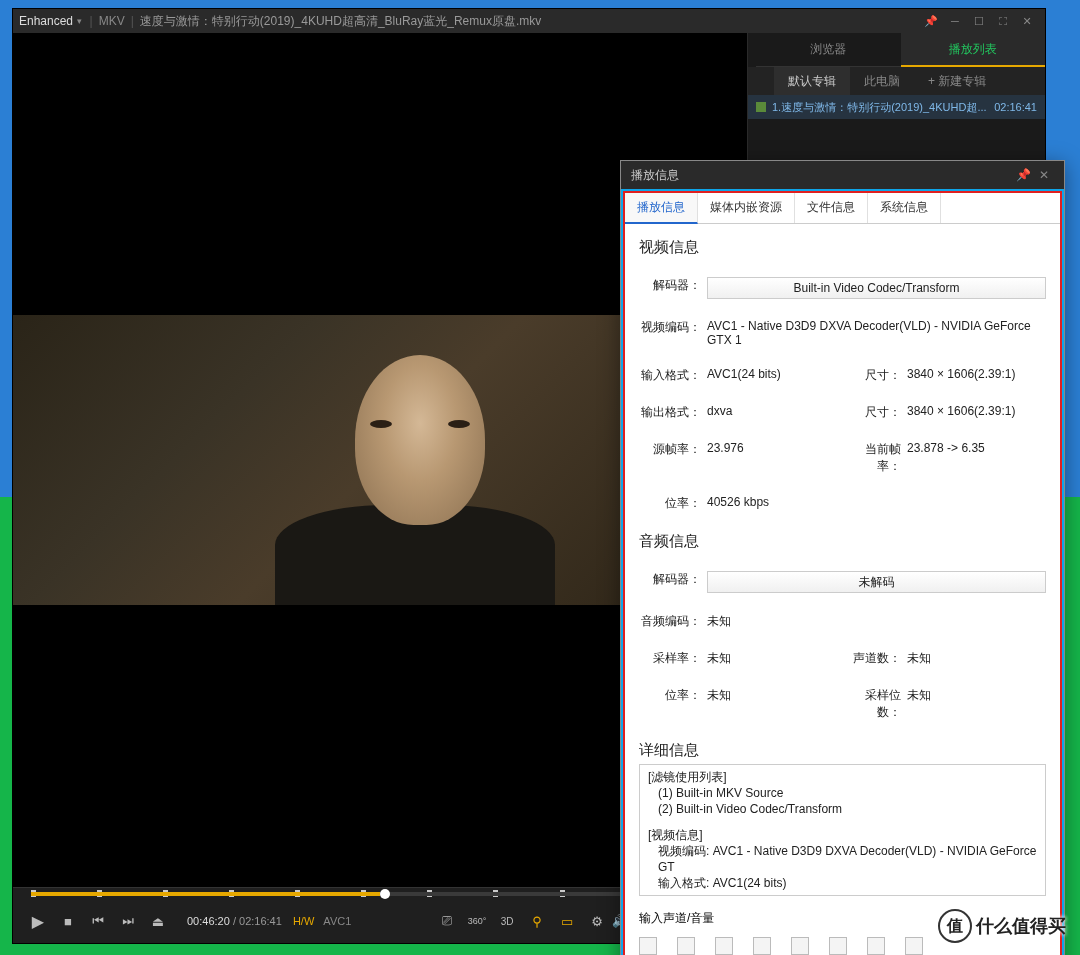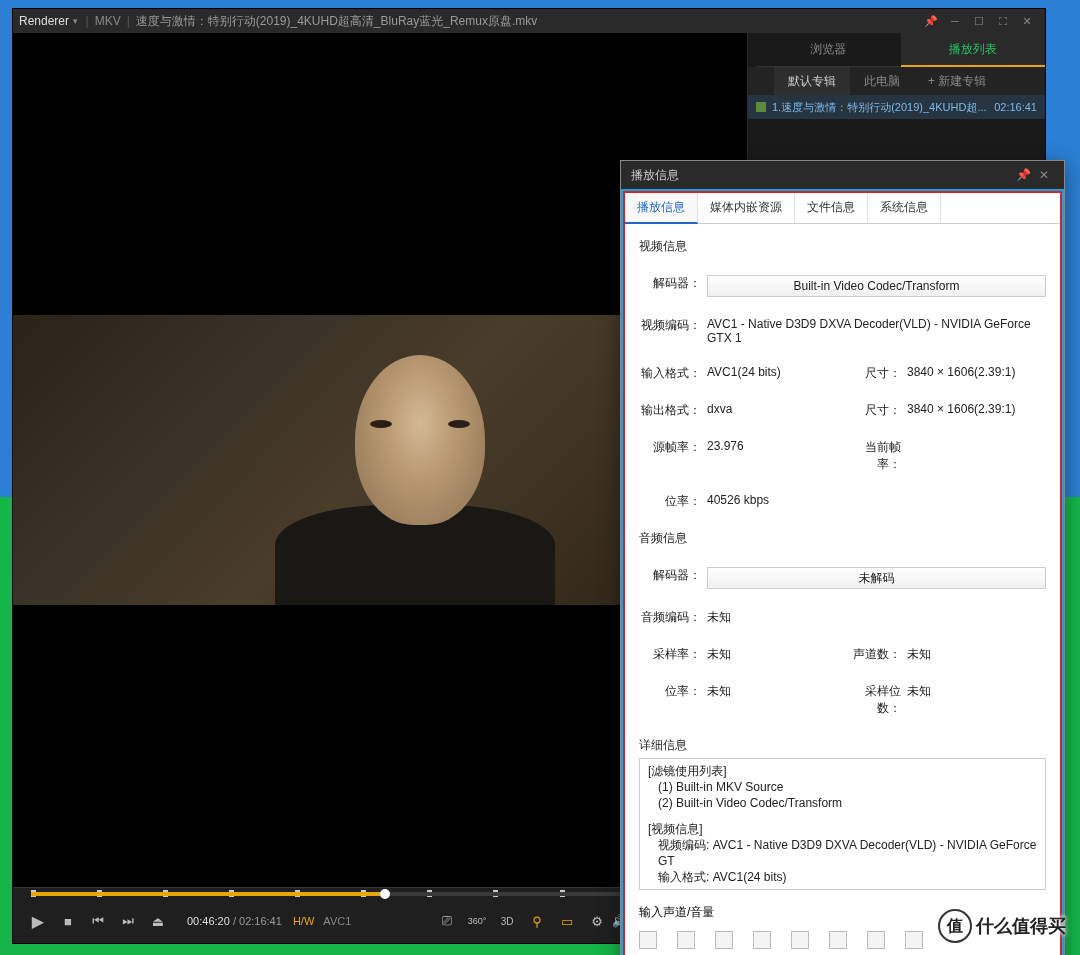--- a/index.html
+++ b/index.html
@@ -62,21 +62,21 @@
 
 .info-dlg { position: absolute; top: 160px; left: 620px; width: 445px; background: #0ea5e9; border: 1px solid #888; box-shadow: 0 4px 20px rgba(0,0,0,0.4); z-index: 10; }
 .dlg-title { height: 28px; background: #2a2a2a; display: flex; align-items: center; padding: 0 10px; color: #ccc; font-size: 12px; }
 .dlg-title .sp { flex: 1; }
 .dlg-title .db { color: #888; cursor: pointer; width: 20px; text-align: center; }
 .dlg-body { border: 2px solid #e02020; margin: 2px; padding: 0; background: #fff; }
 .dlg-tabs { display: flex; border-bottom: 1px solid #ccc; }
 .dlg-tab { padding: 6px 12px; font-size: 12px; color: #333; cursor: pointer; border-right: 1px solid #e0e0e0; }
 .dlg-tab.active { color: #2266cc; border-bottom: 2px solid #2266cc; margin-bottom: -1px; background: #f8f8f8; }
 .dlg-content { padding: 8px 14px; font-size: 12px; color: #222; }
-.sec-title { font-size: 12px; color: #222; margin: 6px 0 4px; }
+.sec-title { font-size: 15px; color: #222; margin: 6px 0 4px; }
 .info-row { display: flex; margin: 20px 0; font-size: 12px; }
 .info-row .lbl { width: 62px; text-align: right; color: #222; margin-right: 6px; }
 .info-row .val { flex: 1; color: #222; }
 .info-row .lbl2 { width: 54px; text-align: right; color: #222; margin-right: 6px; }
 .info-row .val2 { width: 140px; }
 .codec-btn { flex: 1; height: 22px; border: 1px solid #ccc; background: linear-gradient(#fff,#f0f0f0); font-size: 12px; display: flex; align-items: center; justify-content: center; cursor: pointer; }
 .detail-box { border: 1px solid #ccc; padding: 4px 8px; font-size: 12px; height: 132px; overflow-y: auto; margin-top: 2px; position: relative; }
 .detail-box div { line-height: 16px; }
 .indent { padding-left: 10px; }
 .audio-vol { padding: 6px 14px; font-size: 12px; }
@@ -90,21 +90,21 @@
 .watermark { position: absolute; bottom: 12px; right: 14px; display: flex; align-items: center; z-index: 20; }
 .wm-circle { width: 34px; height: 34px; border-radius: 50%; background: #fff; border: 2px solid #333; display: flex; align-items: center; justify-content: center; font-size: 16px; font-weight: bold; color: #222; margin-right: 4px; }
 .wm-text { font-size: 18px; font-weight: bold; color: #222; text-shadow: 0 0 4px #fff, 0 0 4px #fff; }
 </style>
 </head>
 <body>
 
 <div class="player-window">
 
   <div class="titlebar">
-    <span class="logo">Renderer</span>
+    <span class="logo">Enhanced</span>
     <span class="chev">▾</span>
     <span class="sep">|</span>
     <span class="fmt">MKV</span>
     <span class="sep">|</span>
     <span class="fname">速度与激情：特别行动(2019)_4KUHD超高清_BluRay蓝光_Remux原盘.mkv</span>
     <span class="win-btn">📌</span>
     <span class="win-btn">─</span>
     <span class="win-btn">☐</span>
     <span class="win-btn">⛶</span>
     <span class="win-btn">✕</span>
@@ -245,20 +245,21 @@
       <div class="info-row">
         <span class="lbl">输出格式：</span>
         <span class="val2">dxva</span>
         <span class="lbl2">尺寸：</span>
         <span class="val">3840 × 1606(2.39:1)</span>
       </div>
       <div class="info-row">
         <span class="lbl">源帧率：</span>
         <span class="val2">23.976</span>
         <span class="lbl2">当前帧率：</span>
+        <span class="val">23.878 -&gt; 6.35</span>
       </div>
       <div class="info-row">
         <span class="lbl">位率：</span>
         <span class="val">40526 kbps</span>
       </div>
 
       <div class="sec-title" style="margin-top:12px">音频信息</div>
       <div class="info-row">
         <span class="lbl">解码器：</span>
         <div class="codec-btn">未解码</div>

